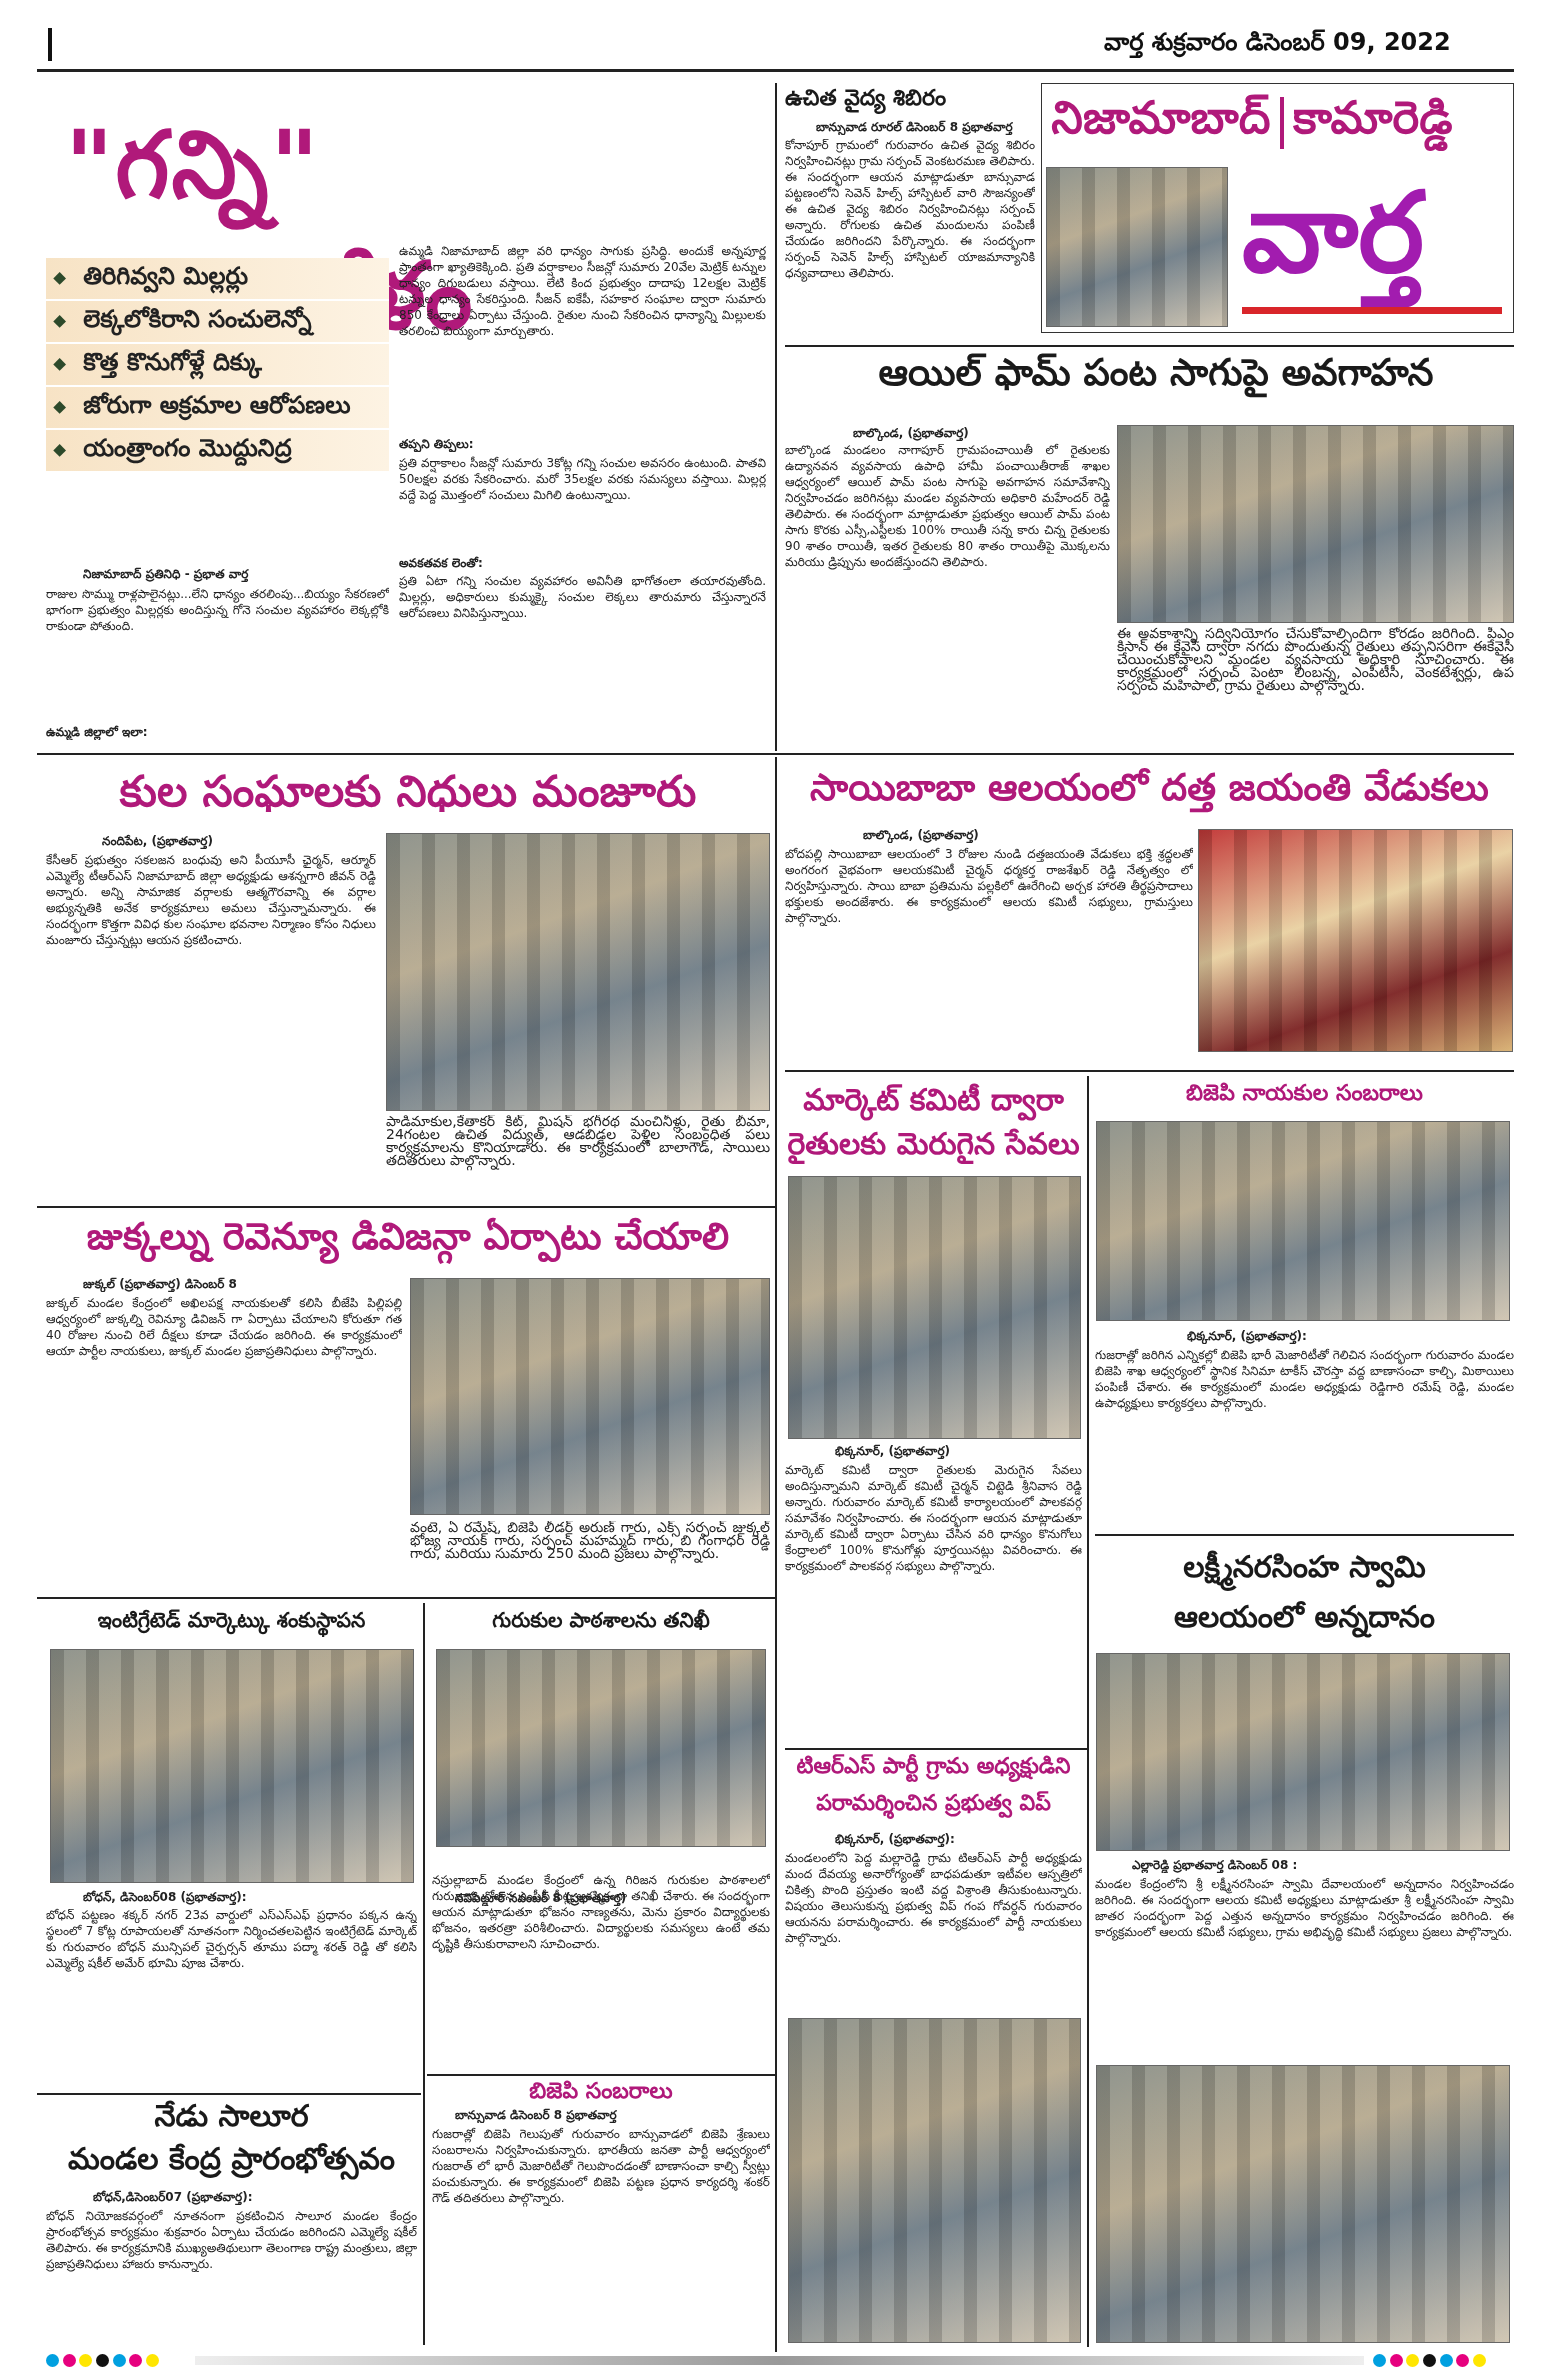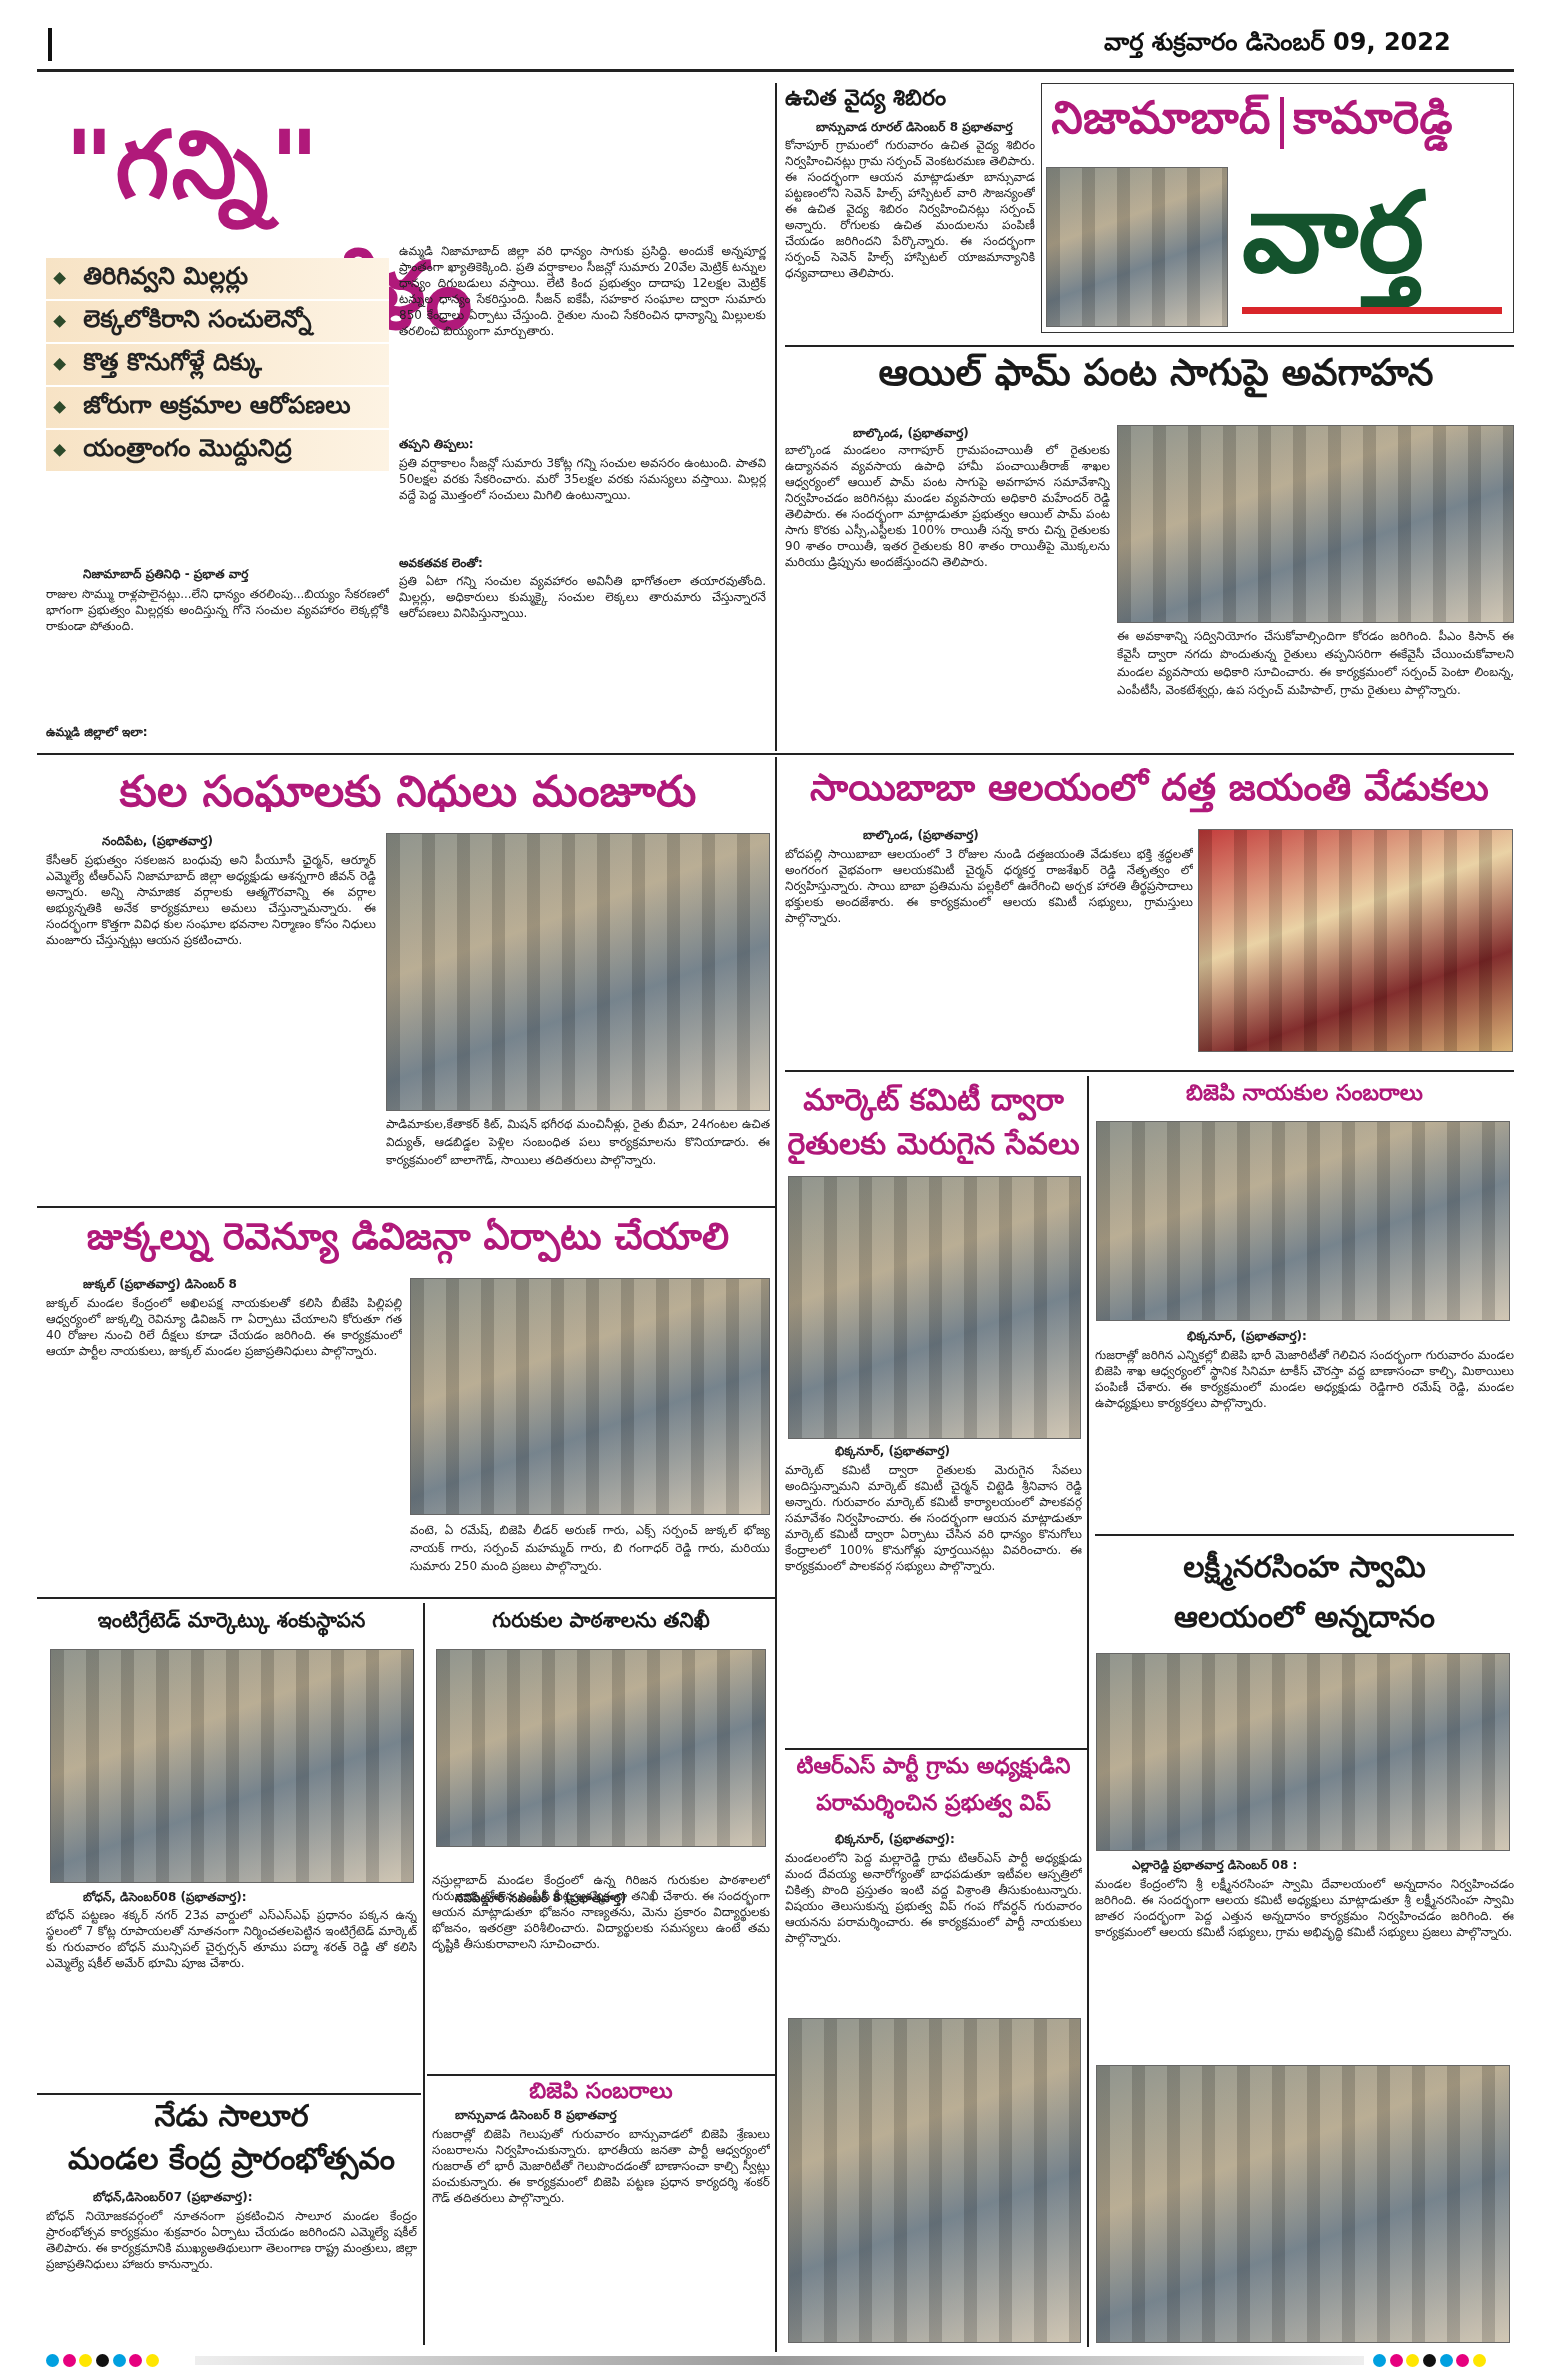--- a/index.html
+++ b/index.html
@@ -6,21 +6,21 @@
   body { width: 1551px; height: 2375px; background: #fff; font-family: "DejaVu Sans", sans-serif; color: #111; position: relative; overflow: hidden; }
   .abs { position: absolute; }
   .rule-h { position: absolute; height: 1.9px; background: #222; }
   .rule-v { position: absolute; width: 1.9px; background: #222; }
   .hl-magenta { color: #b0197a; font-weight: bold; }
   .hl-dark { color: #1a1a1a; font-weight: bold; }
   .body-text { font-size: 12px; line-height: 16px; text-align: justify; color: #222; overflow: hidden; }
   .dateline { font-weight: bold; }
   .photo { position: absolute; background: linear-gradient(160deg, #8a8f87 0%, #b6a98e 35%, #6e7c86 60%, #cfc4b0 100%); border: 0.9px solid #666; overflow: hidden; }
   .photo::after { content: ""; position: absolute; inset: 0; background: repeating-linear-gradient(90deg, rgba(40,40,40,0.18) 0 13px, rgba(255,255,255,0.06) 13px 35px); }
-  .caption { font-size: 12px; line-height: 18px; color: #222; text-align: justify; }
+  .caption { font-size: 14px; line-height: 13px; color: #222; text-align: justify; }
   .bullet-list { list-style: none; }
   .bullet-item { display: flex; align-items: center; height: 43px; background: linear-gradient(90deg,#f7e3c5,#fdf3e3); border-bottom: 2.8px solid #fff; }
   .bullet-mark { width: 9.3px; height: 9.3px; background: #2d4a2b; transform: rotate(45deg); margin: 0 18.6px 0 9.3px; }
   .bullet-text { font-size: 24px; font-weight: bold; color: #222; }
   .sub-head { font-weight: bold; font-size: 12px; }
   .footer-dots { position: absolute; display: flex; gap: 3.7px; }
   .dot { width: 13px; height: 13px; border-radius: 50%; }
 </style>
 </head>
 <body>
@@ -70,21 +70,21 @@
 <div class="abs body-text dateline" style="left:816px;top:119px;width:213px;">బాన్సువాడ రూరల్ డిసెంబర్ 8 ప్రభాతవార్త</div>
 <div class="abs body-text" style="left:785px;top:137px;width:250px;height:197px;">కోనాపూర్ గ్రామంలో గురువారం ఉచిత వైద్య శిబిరం నిర్వహించినట్లు గ్రామ సర్పంచ్ వెంకటరమణ తెలిపారు. ఈ సందర్భంగా ఆయన మాట్లాడుతూ బాన్సువాడ పట్టణంలోని సెవెన్ హిల్స్ హాస్పిటల్ వారి సౌజన్యంతో ఈ ఉచిత వైద్య శిబిరం నిర్వహించినట్లు సర్పంచ్ అన్నారు. రోగులకు ఉచిత మందులను పంపిణీ చేయడం జరిగిందని పేర్కొన్నారు. ఈ సందర్భంగా సర్పంచ్ సెవెన్ హిల్స్ హాస్పిటల్ యాజమాన్యానికి ధన్యవాదాలు తెలిపారు.</div>
 
 <div class="abs" style="left:1041px;top:83px;width:473px;height:250px;border:1.9px solid #333;">
   <div class="abs" style="left:0;top:0;width:469px;height:78px;background:#fff;display:flex;align-items:center;">
     <span style="font-size:45px;font-weight:bold;color:#b0197a;padding-left:9.3px;">నిజామాబాద్</span>
     <span style="width:3.7px;height:52px;background:#b0197a;margin:0 9.3px;"></span>
     <span style="font-size:45px;font-weight:bold;color:#b0197a;">కామారెడ్డి</span>
   </div>
   <div class="photo" style="left:3.7px;top:83px;width:182px;height:160px;"></div>
-  <div class="abs" style="left:200px;top:93px;font-size:111px;font-weight:bold;color:#14532d;line-height:1;">వార్త</div>
+  <div class="abs" style="left:200px;top:93px;font-size:111px;font-weight:bold;color:#a21caf;line-height:1;">వార్త</div>
   <div class="abs" style="left:200px;top:223px;width:260px;height:7.4px;background:#d9252a;"></div>
 </div>
 
 <div class="rule-h" style="left:785px;top:345px;width:729px;"></div>
 <div class="abs" style="left:794px;top:351px;width:724px;font-size:37px;font-weight:bold;color:#1a1a1a;text-align:center;">ఆయిల్ ఫామ్ పంట సాగుపై అవగాహన</div>
 <div class="abs body-text dateline" style="left:853px;top:425px;width:260px;">బాల్కొండ, (ప్రభాతవార్త)</div>
 <div class="abs body-text" style="left:785px;top:442px;width:325px;height:302px;">బాల్కొండ మండలం నాగాపూర్ గ్రామపంచాయితీ లో రైతులకు ఉద్యానవన వ్యవసాయ ఉపాధి హామీ పంచాయితీరాజ్ శాఖల ఆధ్వర్యంలో ఆయిల్ పామ్ పంట సాగుపై అవగాహన సమావేశాన్ని నిర్వహించడం జరిగినట్లు మండల వ్యవసాయ అధికారి మహేందర్ రెడ్డి తెలిపారు. ఈ సందర్భంగా మాట్లాడుతూ ప్రభుత్వం ఆయిల్ పామ్ పంట సాగు కొరకు ఎస్సీ,ఎస్టీలకు 100% రాయితీ సన్న కారు చిన్న రైతులకు 90 శాతం రాయితీ, ఇతర రైతులకు 80 శాతం రాయితీపై మొక్కలను మరియు డ్రిప్పును అందజేస్తుందని తెలిపారు.</div>
 <div class="photo" style="left:1117px;top:425px;width:397px;height:198px;"></div>
 <div class="abs caption" style="left:1117px;top:627px;width:397px;height:119px;overflow:hidden;">ఈ అవకాశాన్ని సద్వినియోగం చేసుకోవాల్సిందిగా కోరడం జరిగింది. పీఎం కిసాన్ ఈ కేవైసీ ద్వారా నగదు పొందుతున్న రైతులు తప్పనిసరిగా ఈకేవైసీ చేయించుకోవాలని మండల వ్యవసాయ అధికారి సూచించారు. ఈ కార్యక్రమంలో సర్పంచ్ పెంటా లింబన్న, ఎంపీటీసీ, వెంకటేశ్వర్లు, ఉప సర్పంచ్ మహిపాల్, గ్రామ రైతులు పాల్గొన్నారు.</div>
 

